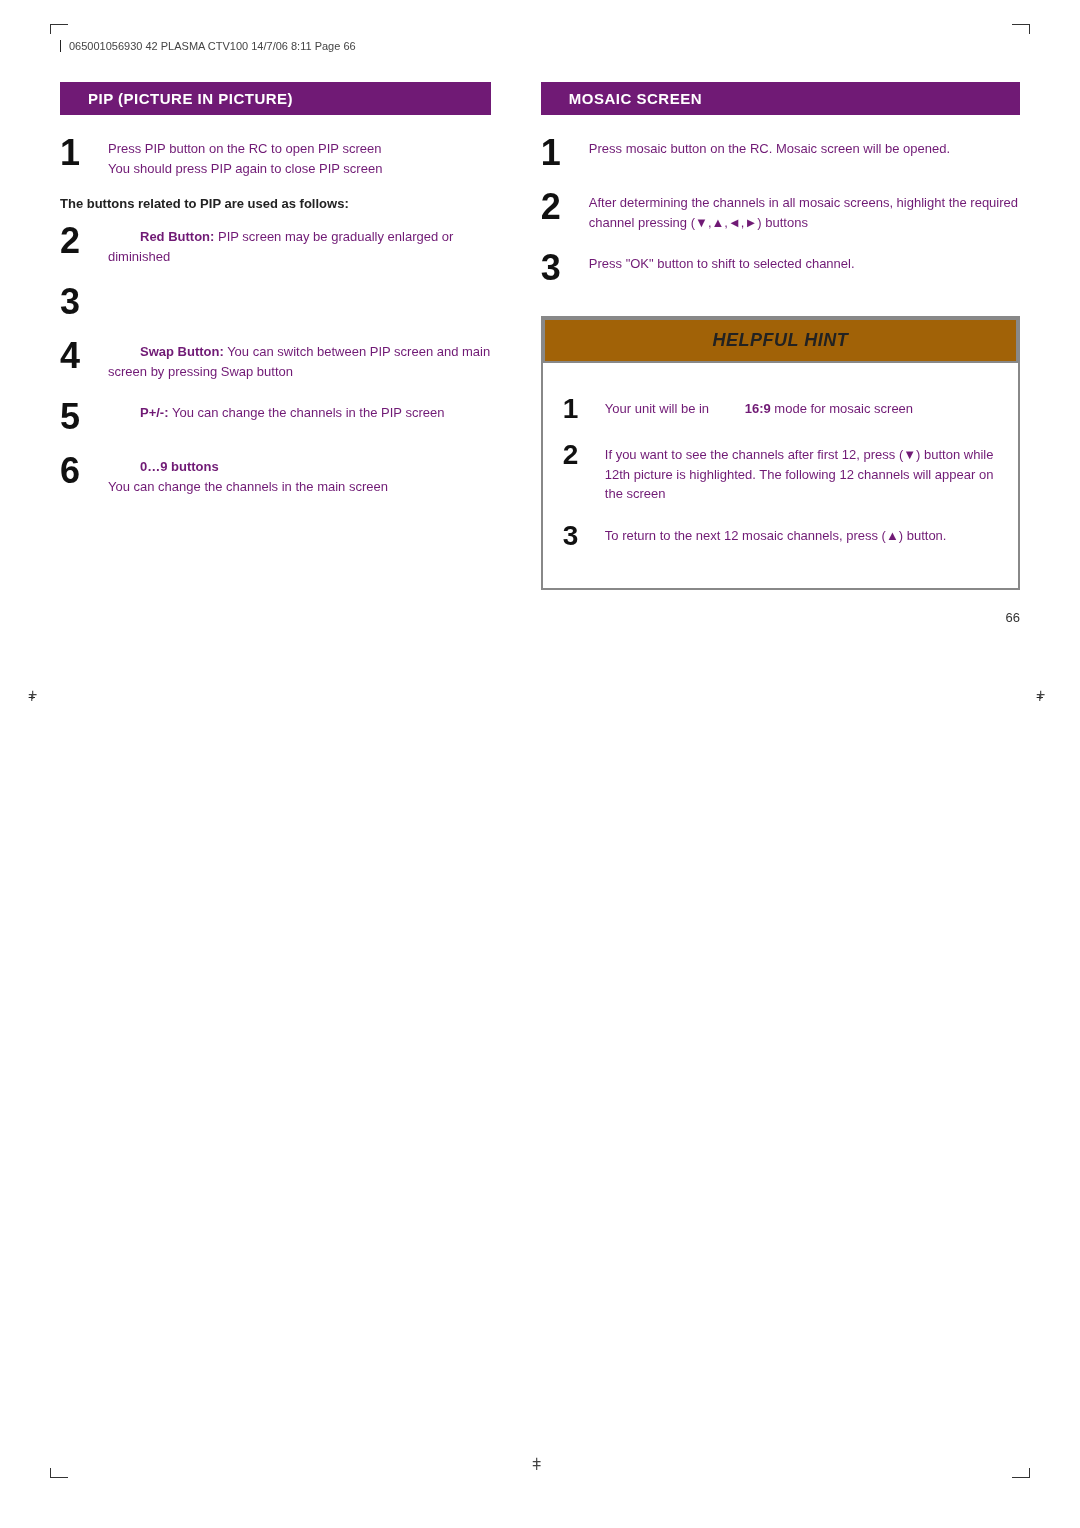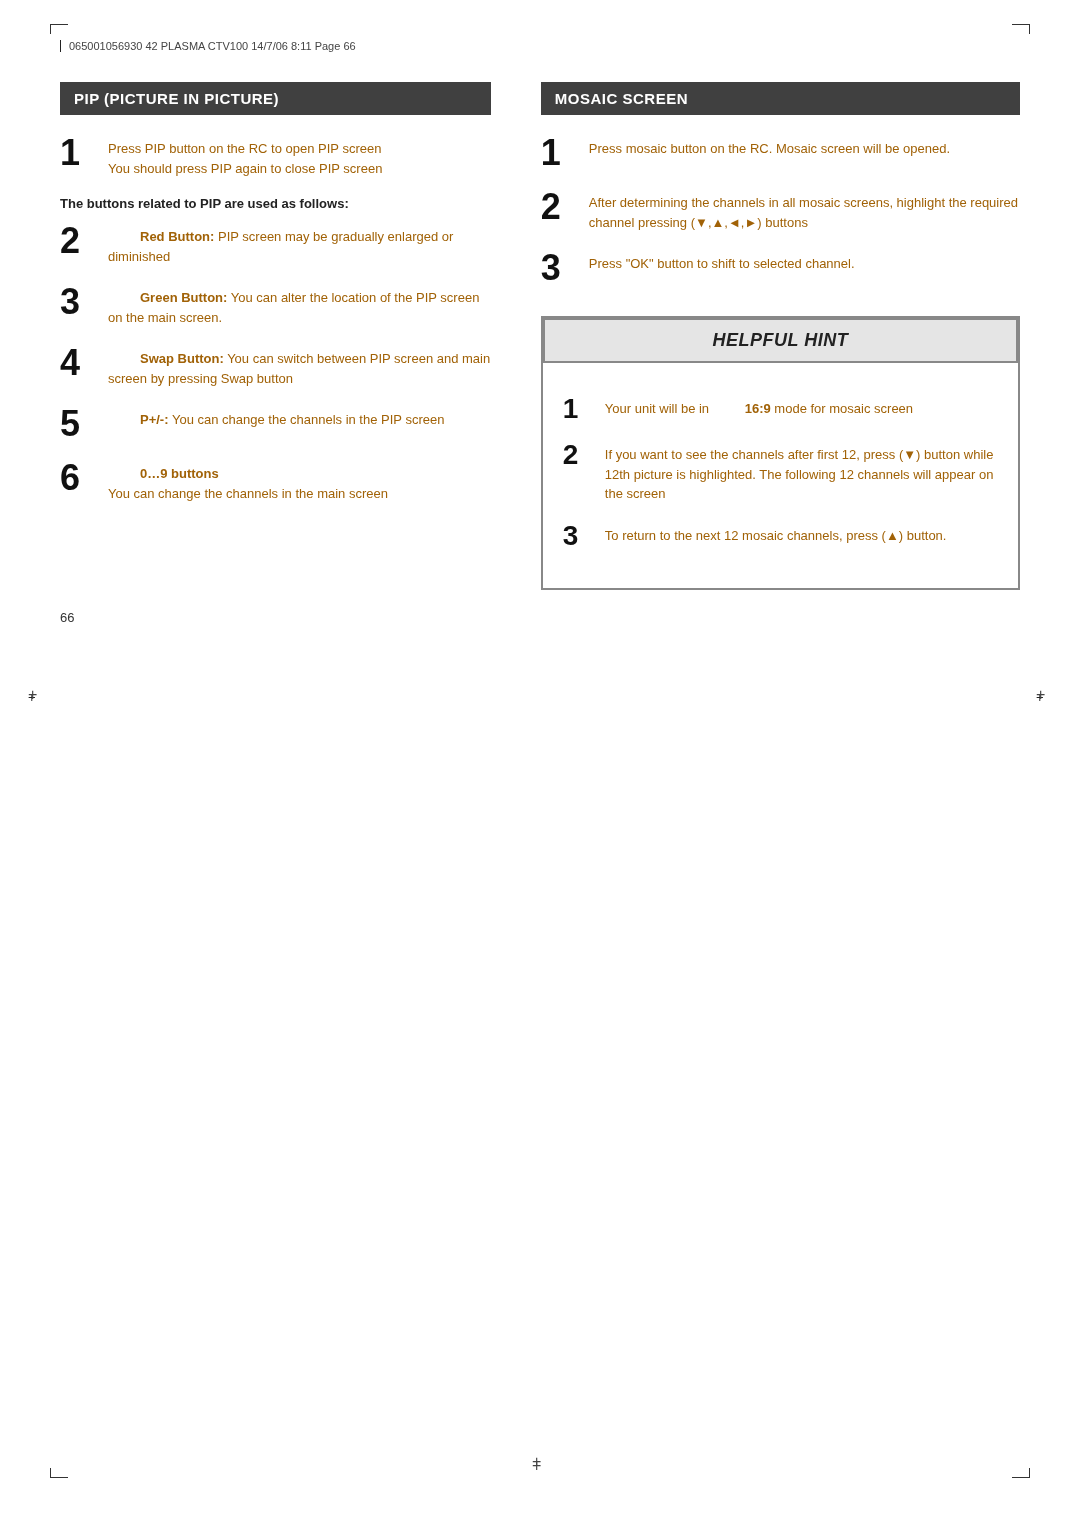--- a/index.html
+++ b/index.html
@@ -52,32 +52,32 @@
     }
 
     .col-right {
       width: 52%;
       padding-left: 20px;
       border-left: none;
     }
 
     
     .section-header {
-      background: #404040;
+      background: #701a75;
       color: #fff;
       font-size: 15px;
       font-weight: bold;
-      padding: 8px 14px;
+      padding: 8px 28px;
       margin-bottom: 20px;
       letter-spacing: 0.5px;
     }
 
     .section-header.italic-style {
       font-style: italic;
-      background: #e5e5e5;
+      background: #a16207;
       color: #222;
       border: 2px solid #888;
       font-size: 18px;
       font-weight: bold;
       text-align: center;
       padding: 10px 14px;
       margin-bottom: 16px;
     }
 
     
@@ -100,21 +100,21 @@
     .num-badge.small {
       font-size: 28px;
       min-width: 30px;
     }
 
     .item-content {
       padding-top: 4px;
       flex: 1;
       font-size: 13px;
       line-height: 1.5;
-      color: #a16207;
+      color: #701a75;
     }
 
     .item-content b {
       font-weight: bold;
       padding-left: 32px;
     }
 
     
     .subheading {
       font-weight: bold;
@@ -177,21 +177,21 @@
     .corner-tr-h { top: 24px; right: 50px; width: 18px; height: 1px; }
     .corner-tr-v { top: 24px; right: 50px; width: 1px; height: 10px; }
 
     .corner-bl-h { bottom: 50px; left: 50px; width: 18px; height: 1px; }
     .corner-bl-v { bottom: 50px; left: 50px; width: 1px; height: 10px; }
     .corner-br-h { bottom: 50px; right: 50px; width: 18px; height: 1px; }
     .corner-br-v { bottom: 50px; right: 50px; width: 1px; height: 10px; }
 
     
     .page-number {
-      text-align: left;
+      text-align: right;
       margin-top: 20px;
       font-size: 13px;
       color: #333;
     }
 
     
     .intro-text {
       font-size: 13px;
       line-height: 1.6;
       margin-bottom: 14px;
@@ -240,23 +240,20 @@
 
       <div class="numbered-item">
         <div class="num-badge">2</div>
         <div class="item-content">
           <b>Red Button:</b> PIP screen may be gradually enlarged or diminished
         </div>
       </div>
 
       <div class="numbered-item">
         <div class="num-badge">3</div>
-        <div class="item-content">
-          <b>Green Button:</b> You can alter the location of the PIP screen on the main screen.
-        </div>
       </div>
 
       <div class="numbered-item">
         <div class="num-badge">4</div>
         <div class="item-content">
           <b>Swap Button:</b> You can switch between PIP screen and main screen by pressing Swap button
         </div>
       </div>
 
       <div class="numbered-item">

